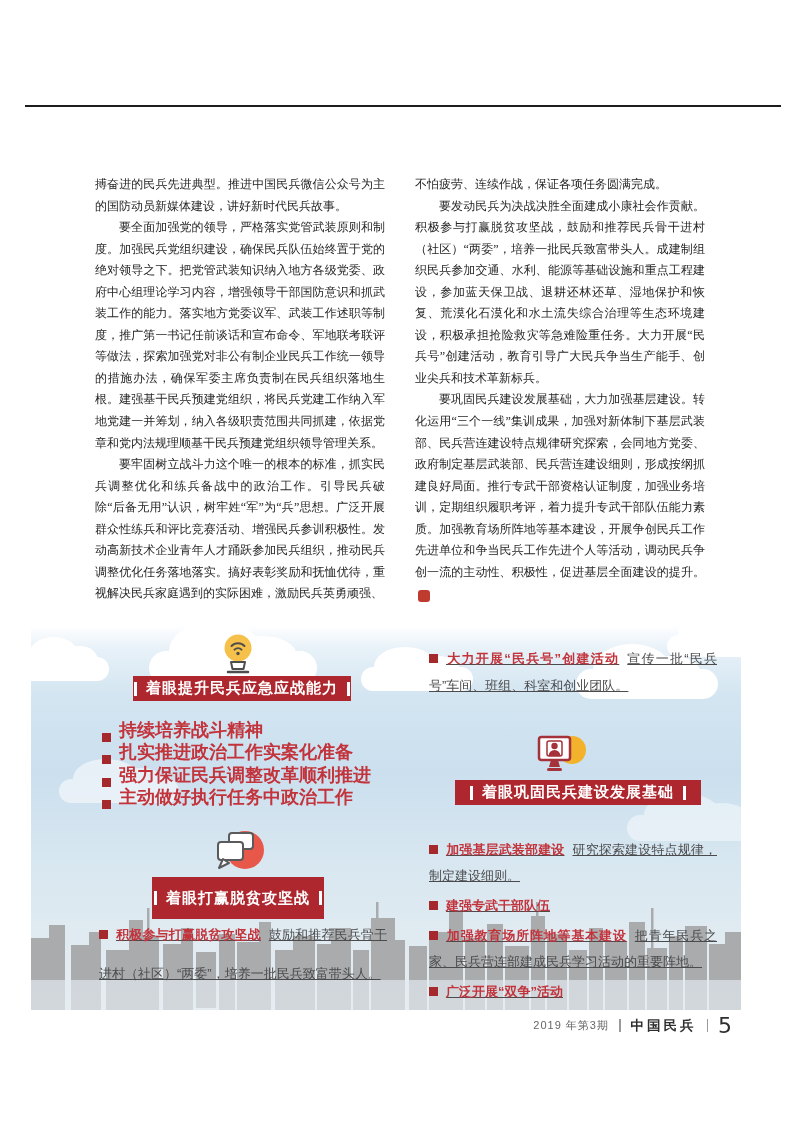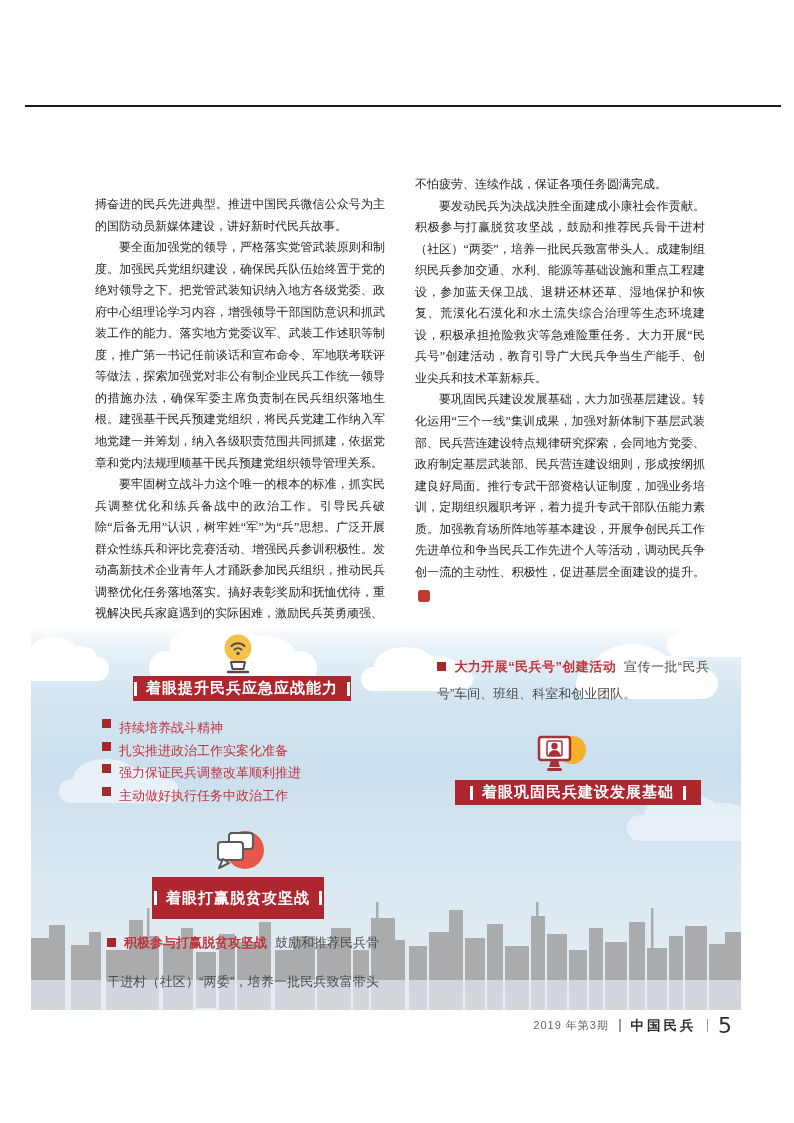--- a/index.html
+++ b/index.html
@@ -7,47 +7,47 @@
         font-family:"Liberation Sans",sans-serif;}
 
   
   .top-rule{position:absolute;left:25px;top:105px;width:756px;height:2px;background:#1c1c1c;}
 
   
   .col{position:absolute;width:290px;font-family:"Liberation Serif",serif;font-size:12px;
        line-height:21.55px;color:#262626;text-align:justify;}
   .col p{margin:0;text-indent:2em;}
   .col p.noindent{text-indent:0;}
-  .col-left{left:95px;top:174px;margin-top:20px;}
+  .col-left{left:95px;top:174px;}
   .col-right{left:415px;top:174px;}
   .endmark{display:inline-block;width:12px;height:12px;background:#bf3a2f;border-radius:3px;
            color:#fff;font-size:8px;line-height:12px;text-align:center;vertical-align:-1px;margin-left:3px;
            font-family:"DejaVu Sans",sans-serif;}
 
   
   .panel{position:absolute;left:31px;top:627px;width:710px;height:383px;overflow:hidden;
          background:linear-gradient(180deg,#fdfeff 0%,#e7f1f8 6%,#d3e5f1 18%,#cbdfee 38%,
                     #d6e6f0 58%,#dfeaf1 78%,#e6edf2 100%);}
   .cloud{position:absolute;background:#fff;border-radius:60px;}
   .cloud::before{content:"";position:absolute;background:#fff;border-radius:50%;
                  width:55%;height:170%;left:12%;bottom:15%;}
   .cloud::after{content:"";position:absolute;background:#fff;border-radius:50%;
                 width:40%;height:120%;right:12%;bottom:25%;}
 
   .banner{position:absolute;background:#ae272e;color:#ffffff;display:flex;align-items:center;
           justify-content:center;gap:9px;font-weight:bold;font-size:15px;letter-spacing:1px;z-index:3;}
   .banner::before,.banner::after{content:"";width:3px;height:14px;background:#ffffff;flex:none;}
 
   .blist{position:absolute;z-index:3;}
-  .blist .row{display:flex;align-items:flex-start;height:22.5px;font-size:13px;font-weight:normal;color:#c2333b;}
+  .blist .row{display:flex;align-items:flex-end;height:22.5px;font-size:18px;font-weight:bold;color:#c2333b;}
   .sq{width:9px;height:9px;background:#a5282c;flex:none;margin-right:8px;}
 
   .bullet-par{position:absolute;width:296px;font-size:13px;line-height:27px;color:#4b4b4d;
               text-align:justify;z-index:3;}
-  .bullet-par p{margin:12px;}
+  .bullet-par p{margin:4px;text-decoration:underline;}
   .sq-inline{display:inline-block;width:9px;height:9px;background:#a5282c;margin-right:8px;}
   .bp-bold{font-weight:bold;color:#c2333b;margin-right:8px;}
   .icon{position:absolute;z-index:3;}
 
   .skyline{position:absolute;left:0;bottom:0;width:100%;height:110px;z-index:2;}
 
   
   .footer{position:absolute;right:62px;top:1013px;display:flex;align-items:center;gap:10px;}
   .f-issue{font-size:11px;color:#666;letter-spacing:1px;}
   .f-sep{width:1.5px;height:13px;background:#9a9a9a;}
@@ -140,20 +140,26 @@
       <circle cx="20.5" cy="13" r="3.2" fill="#a5323a"></circle>
       <path d="M14.5 23 a6 6 0 0 1 12 0 z" fill="#a5323a"></path>
       <path d="M17 27 h7 l2 7 h-11 z" fill="#a5323a"></path>
       <rect x="13" y="35" width="15" height="3" rx="1.5" fill="#a5323a"></rect>
     </svg>
 
     <div class="banner" style="left:424px;top:153px;width:246px;height:25px;">
       <span>着眼巩固民兵建设发展基础</span>
     </div>
 
+    <div class="bullet-par" style="left:394px;top:206px;line-height:26px;">
+      <p><span class="sq-inline"></span><span class="bp-bold">加强基层武装部建设</span><span>研究探索建设特点规律，制定建设细则。</span></p>
+      <p><span class="sq-inline"></span><span class="bp-bold">建强专武干部队伍</span></p>
+      <p><span class="sq-inline"></span><span class="bp-bold">加强教育场所阵地等基本建设</span><span>把青年民兵之家、民兵营连部建成民兵学习活动的重要阵地。</span></p>
+      <p><span class="sq-inline"></span><span class="bp-bold">广泛开展“双争”活动</span></p>
+    </div>
 
     <svg class="skyline" viewBox="0 0 710 110" preserveAspectRatio="none">
       <g id="city" fill="#a9abad">
         <rect x="0" y="38" width="22" height="42"></rect>
           <rect x="18" y="25" width="16" height="55"></rect>
         <rect x="40" y="45" width="20" height="35"></rect>
           <rect x="58" y="32" width="12" height="48"></rect>
         <rect x="75" y="50" width="26" height="30"></rect>
           <rect x="98" y="20" width="14" height="60"></rect>
         <rect x="110" y="36" width="18" height="44"></rect>

